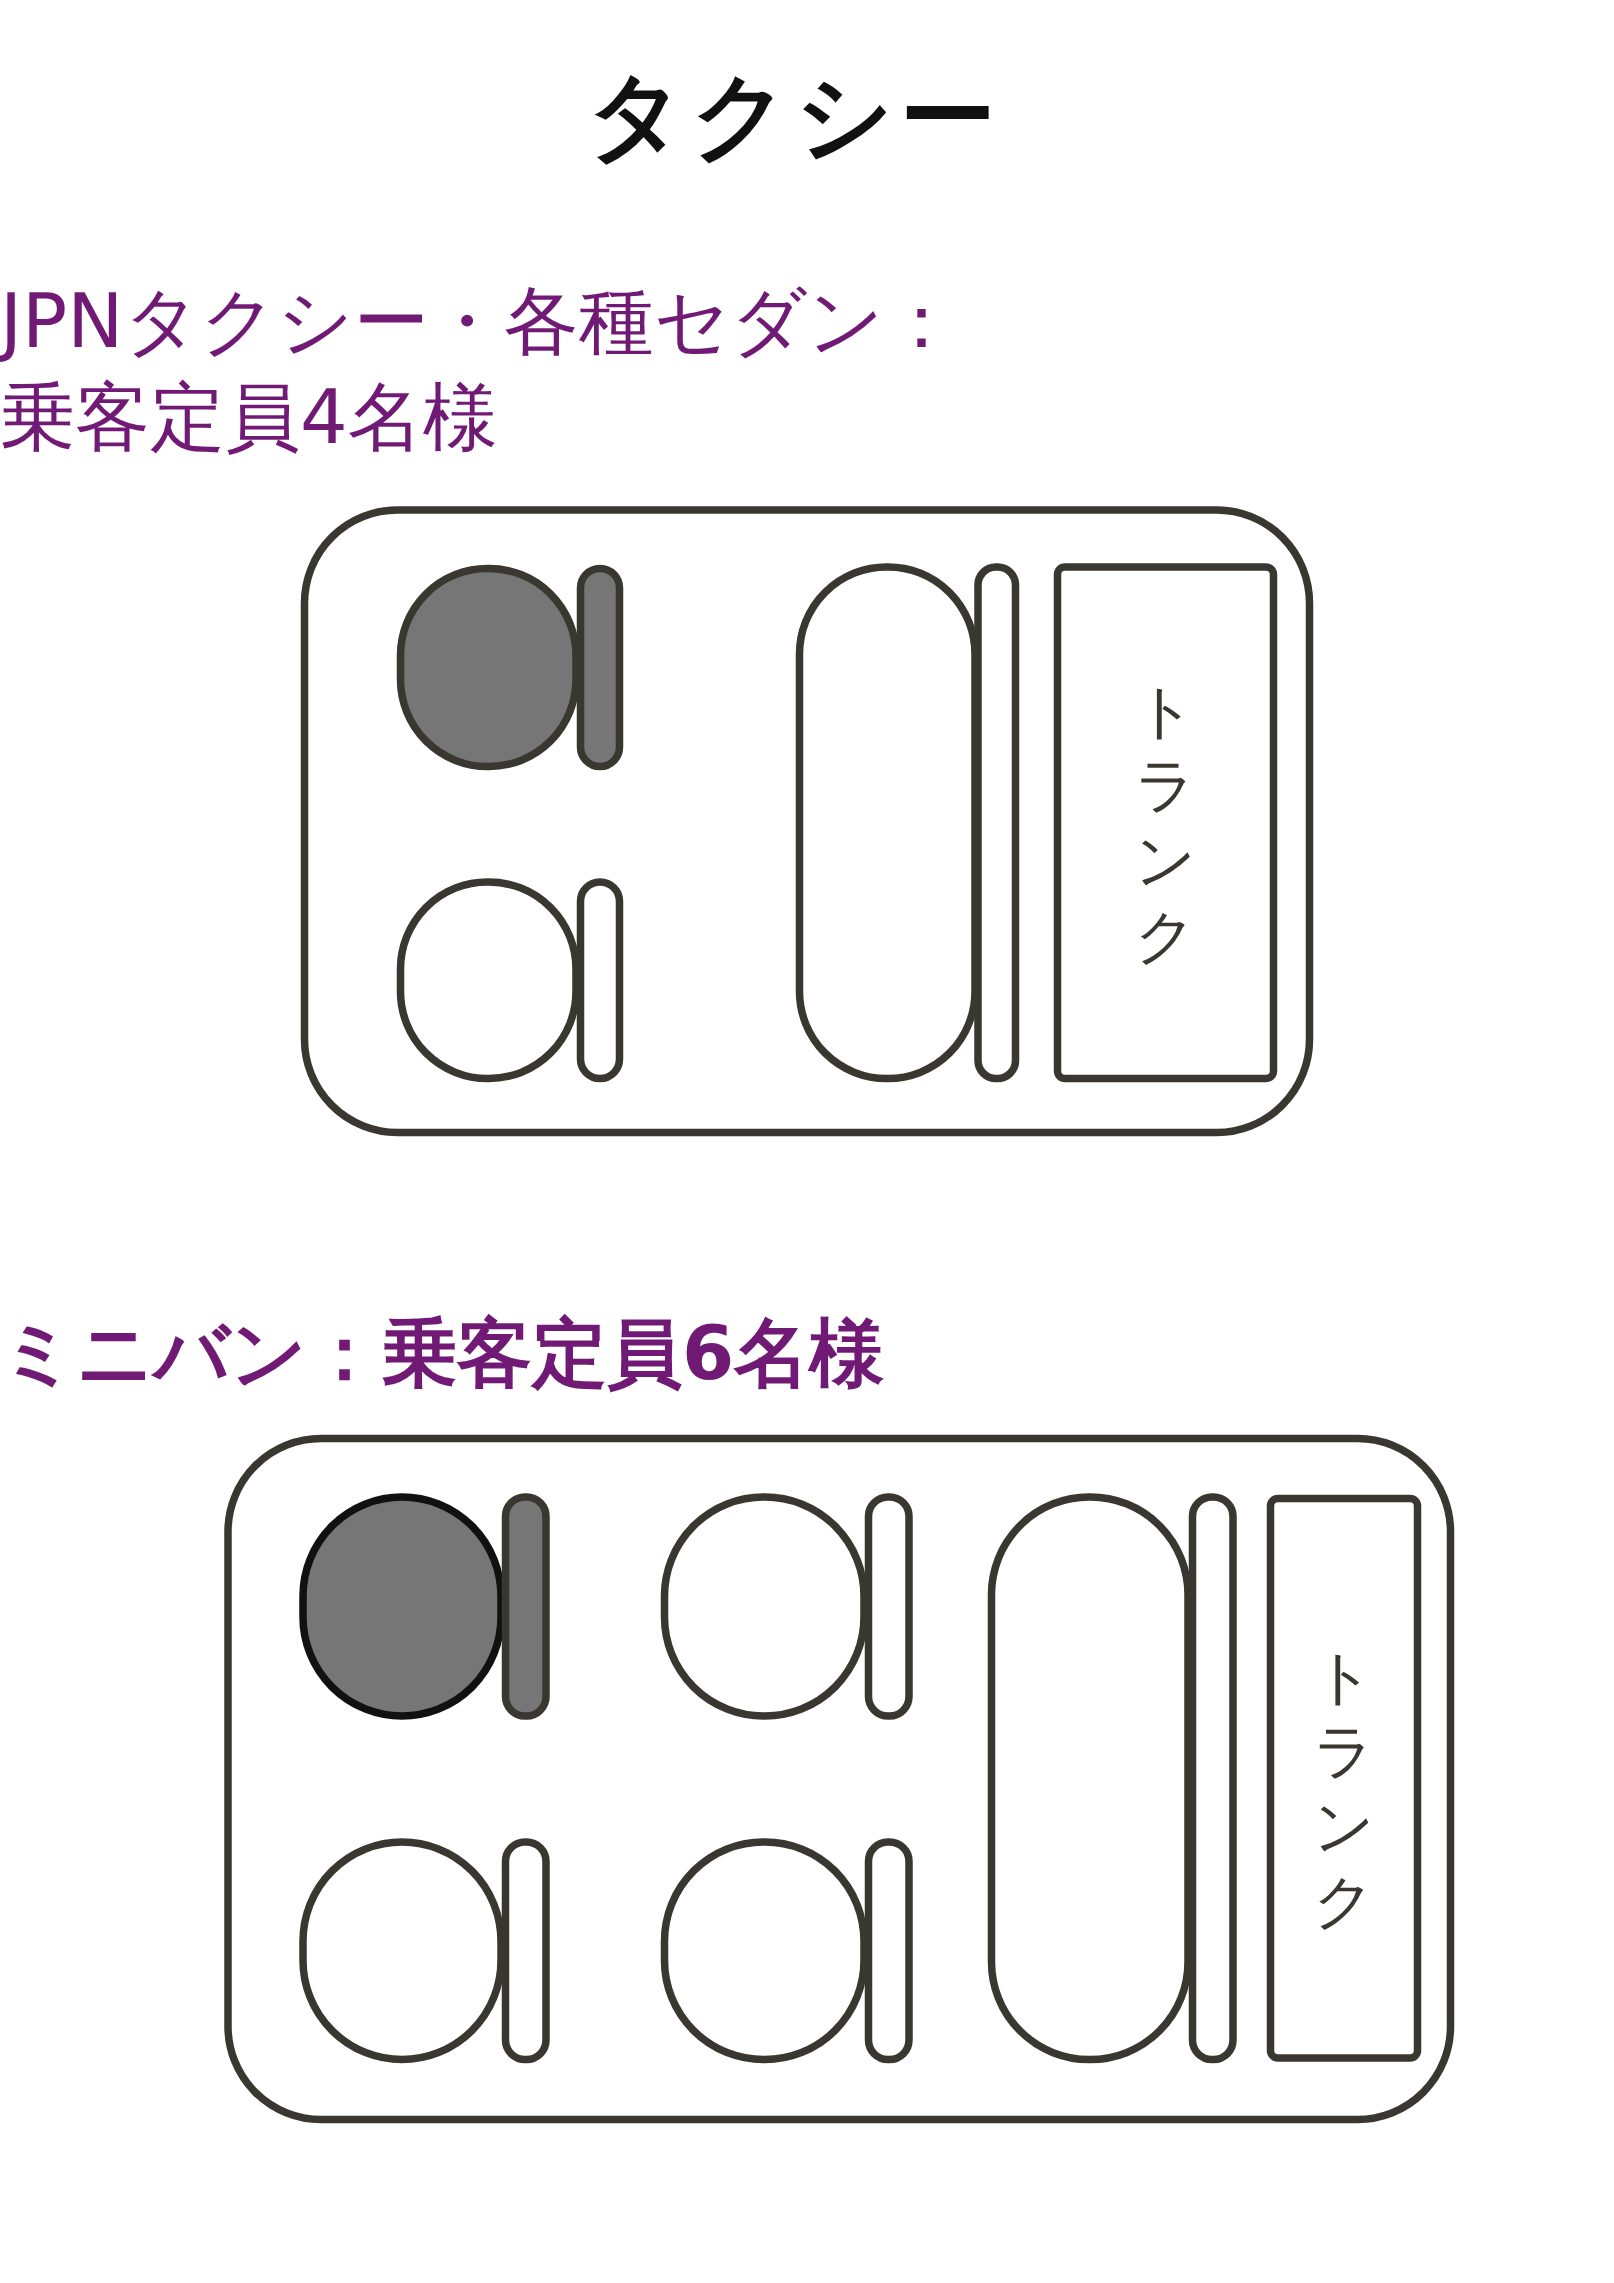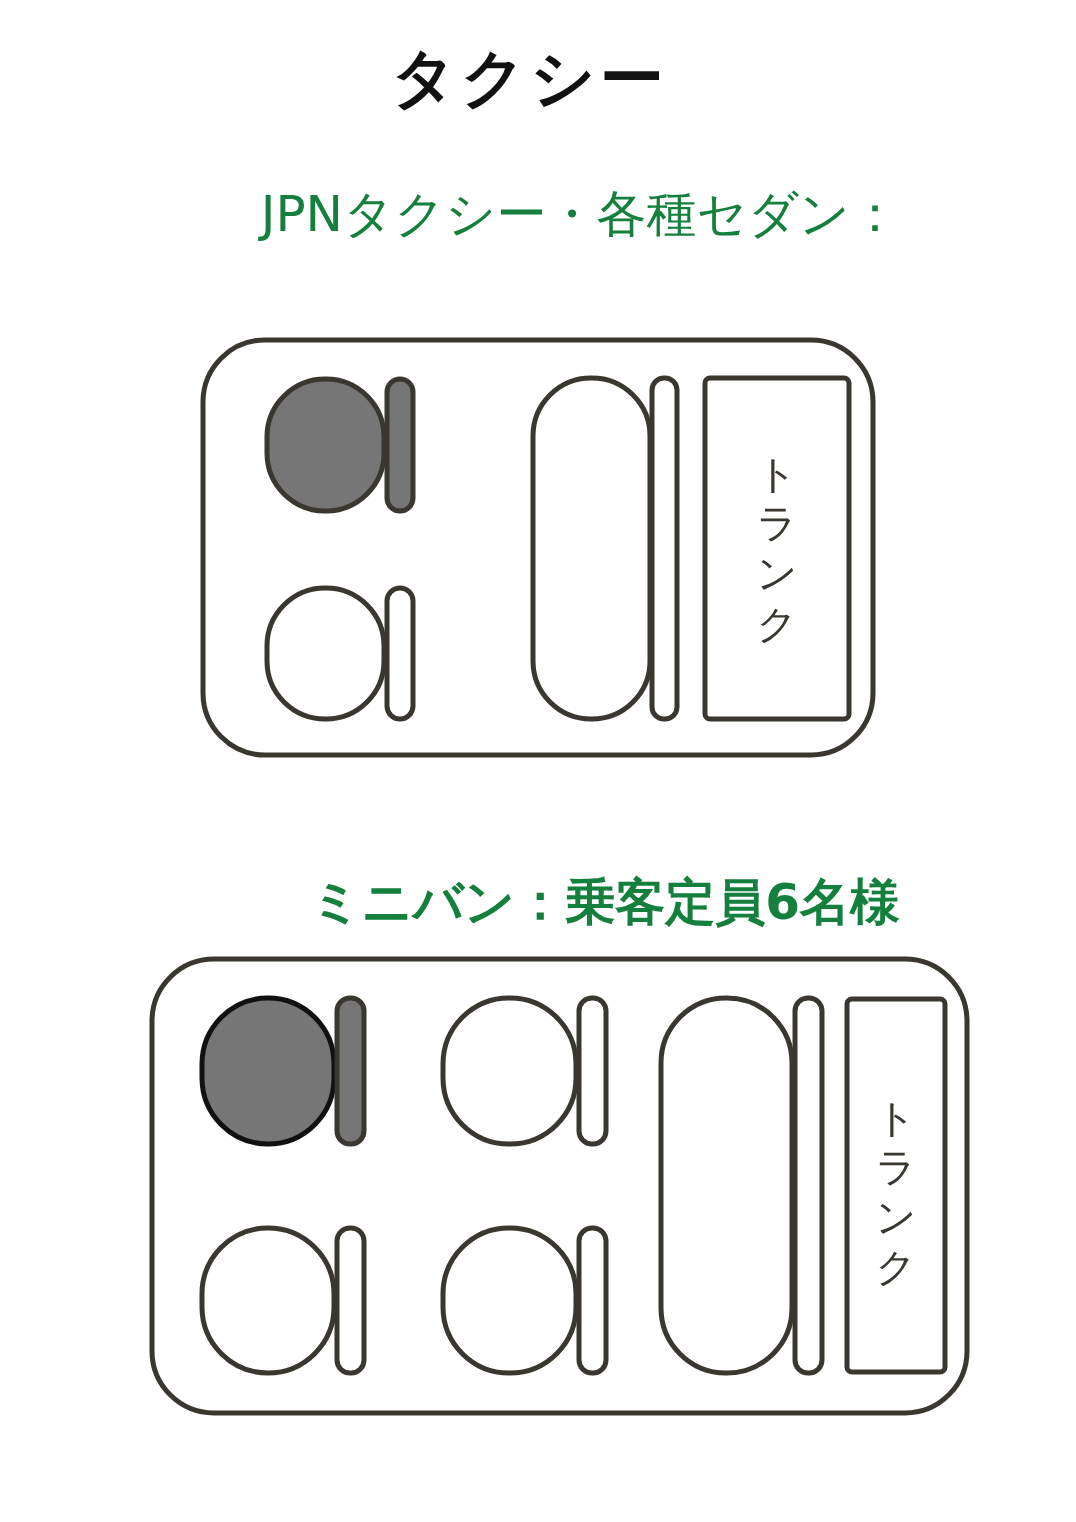--- a/index.html
+++ b/index.html
@@ -1,34 +1,35 @@
 <!DOCTYPE html>
 <html><head>
 <meta charset="utf-8">
 <style>
   html, body { margin: 0; padding: 0; background: #ffffff; }
   body { width: 1076px; height: 1522px; position: relative; overflow: hidden;
          font-family: "DejaVu Sans", sans-serif; color: #111; }
   .title { position: absolute; left: 0; top: 38px; width: 1059px; text-align: center;
            font-size: 64px; font-weight: bold; letter-spacing: 4px; line-height: 80px; }
-  .subtitle { position: absolute; left: 0; width: 900px; text-align: right;
-              font-size: 50px; font-weight: normal; line-height: 64px; color: #15803d; }
+  .subtitle { position: absolute; left: 0; width: 900px; text-align: left;
+              font-size: 50px; font-weight: normal; line-height: 64px; color: #701a75; }
   .sub1 { top: 182px; }
   .sub2 { top: 870px; font-weight: bold; }
   svg.diagram { position: absolute; left: 0; top: 0; }
   .trunk-text { font-family: "DejaVu Sans", sans-serif; font-size: 40px; fill: #3a3630;
                 font-weight: 300; }
 </style>
 </head>
 <body>
 
 <div class="title">タクシー</div>
 
 <div class="subtitle sub1">
   <div>JPNタクシー・各種セダン：</div>
+  <div>乗客定員4名様</div>
 </div>
 
 <svg class="diagram" width="1076" height="1522" viewBox="0 0 1076 1522">
   <g fill="none" stroke="#3a3630" stroke-width="5">
     <rect x="203" y="340" width="670" height="415" rx="62" ry="62"></rect>
 
     <rect x="267" y="379" width="117" height="132" rx="58" ry="58" fill="#767676"></rect>
     <rect x="387" y="379" width="26" height="132" rx="13" ry="13" fill="#767676"></rect>
 
     <rect x="267" y="588" width="117" height="131" rx="58" ry="58" fill="#ffffff"></rect>

